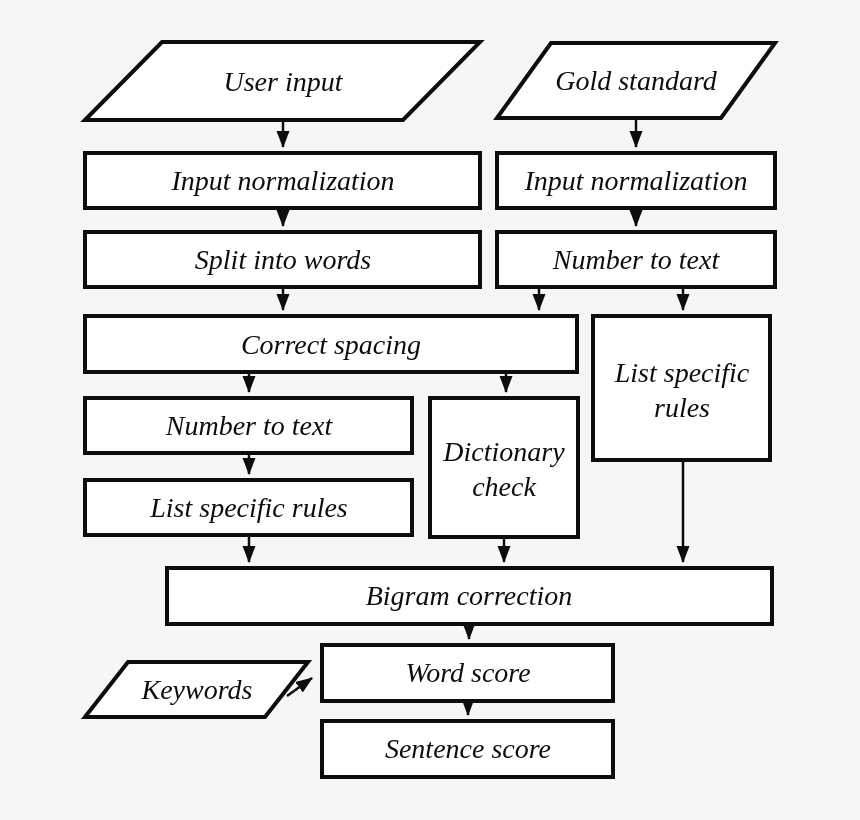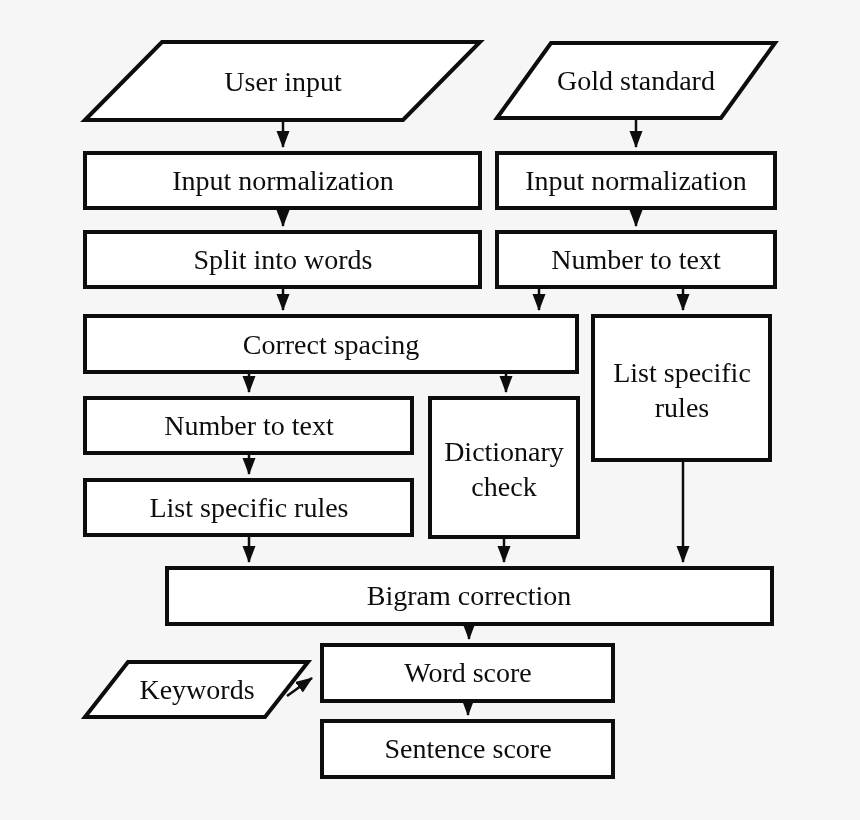--- a/index.html
+++ b/index.html
@@ -7,20 +7,21 @@
     --node_fill:#ffffff;
     --ink:#0d0d0d;
   }
   html,body{margin:0;padding:0;}
   body{background:var(--bg);}
   .stage{
     position:relative;
     width:834px;height:820px;
     background:var(--bg);
     overflow:hidden;
+    font-style:italic;
   }
   svg{display:block;}
   .shape{
     fill:var(--node_fill);
     stroke:var(--ink);
     stroke-width:4px;
     stroke-linejoin:miter;
   }
   .edge{
     stroke:var(--ink);

